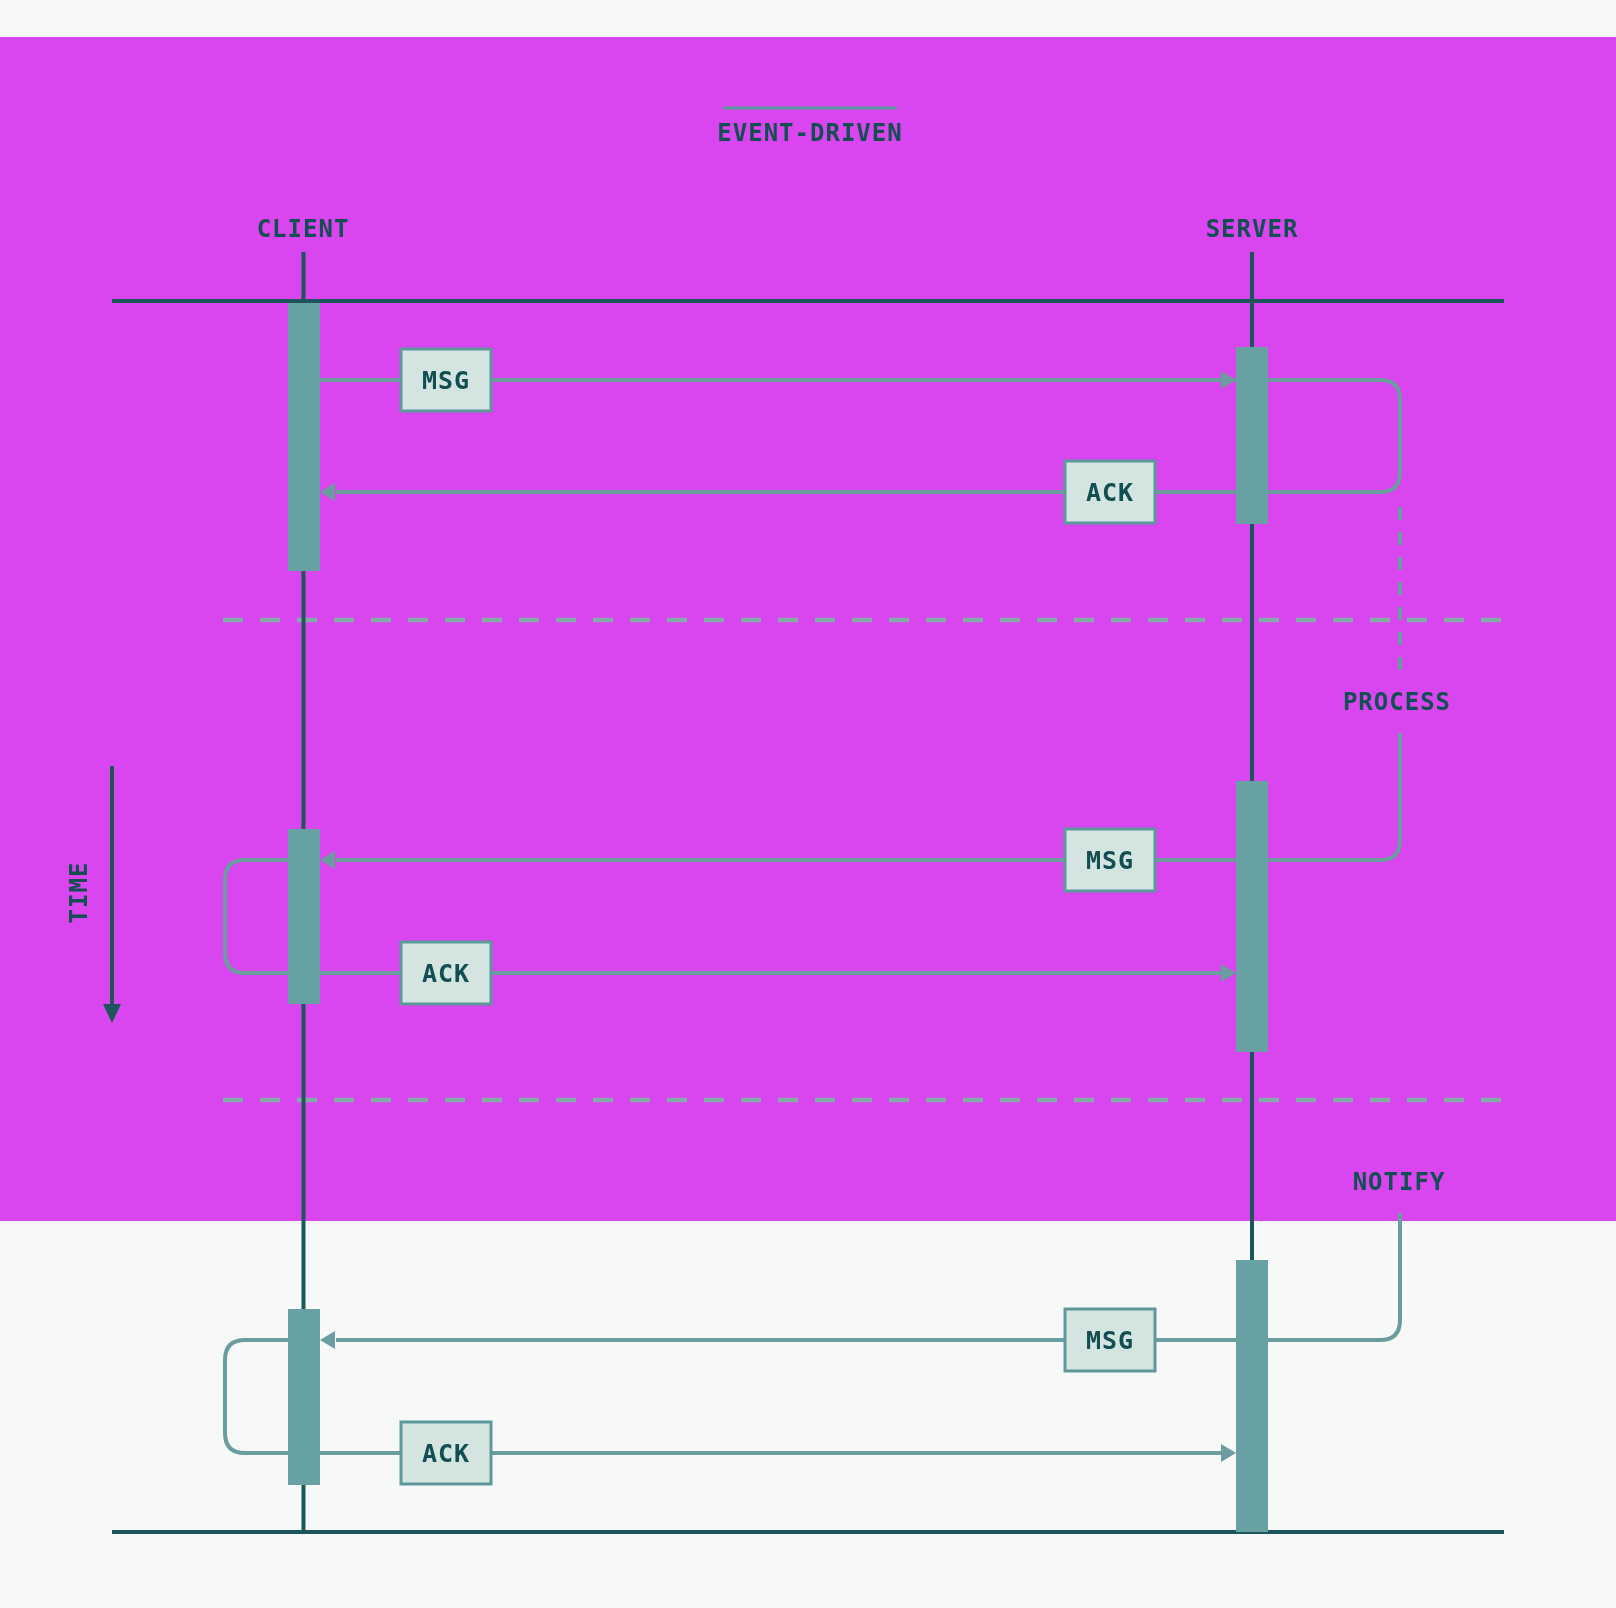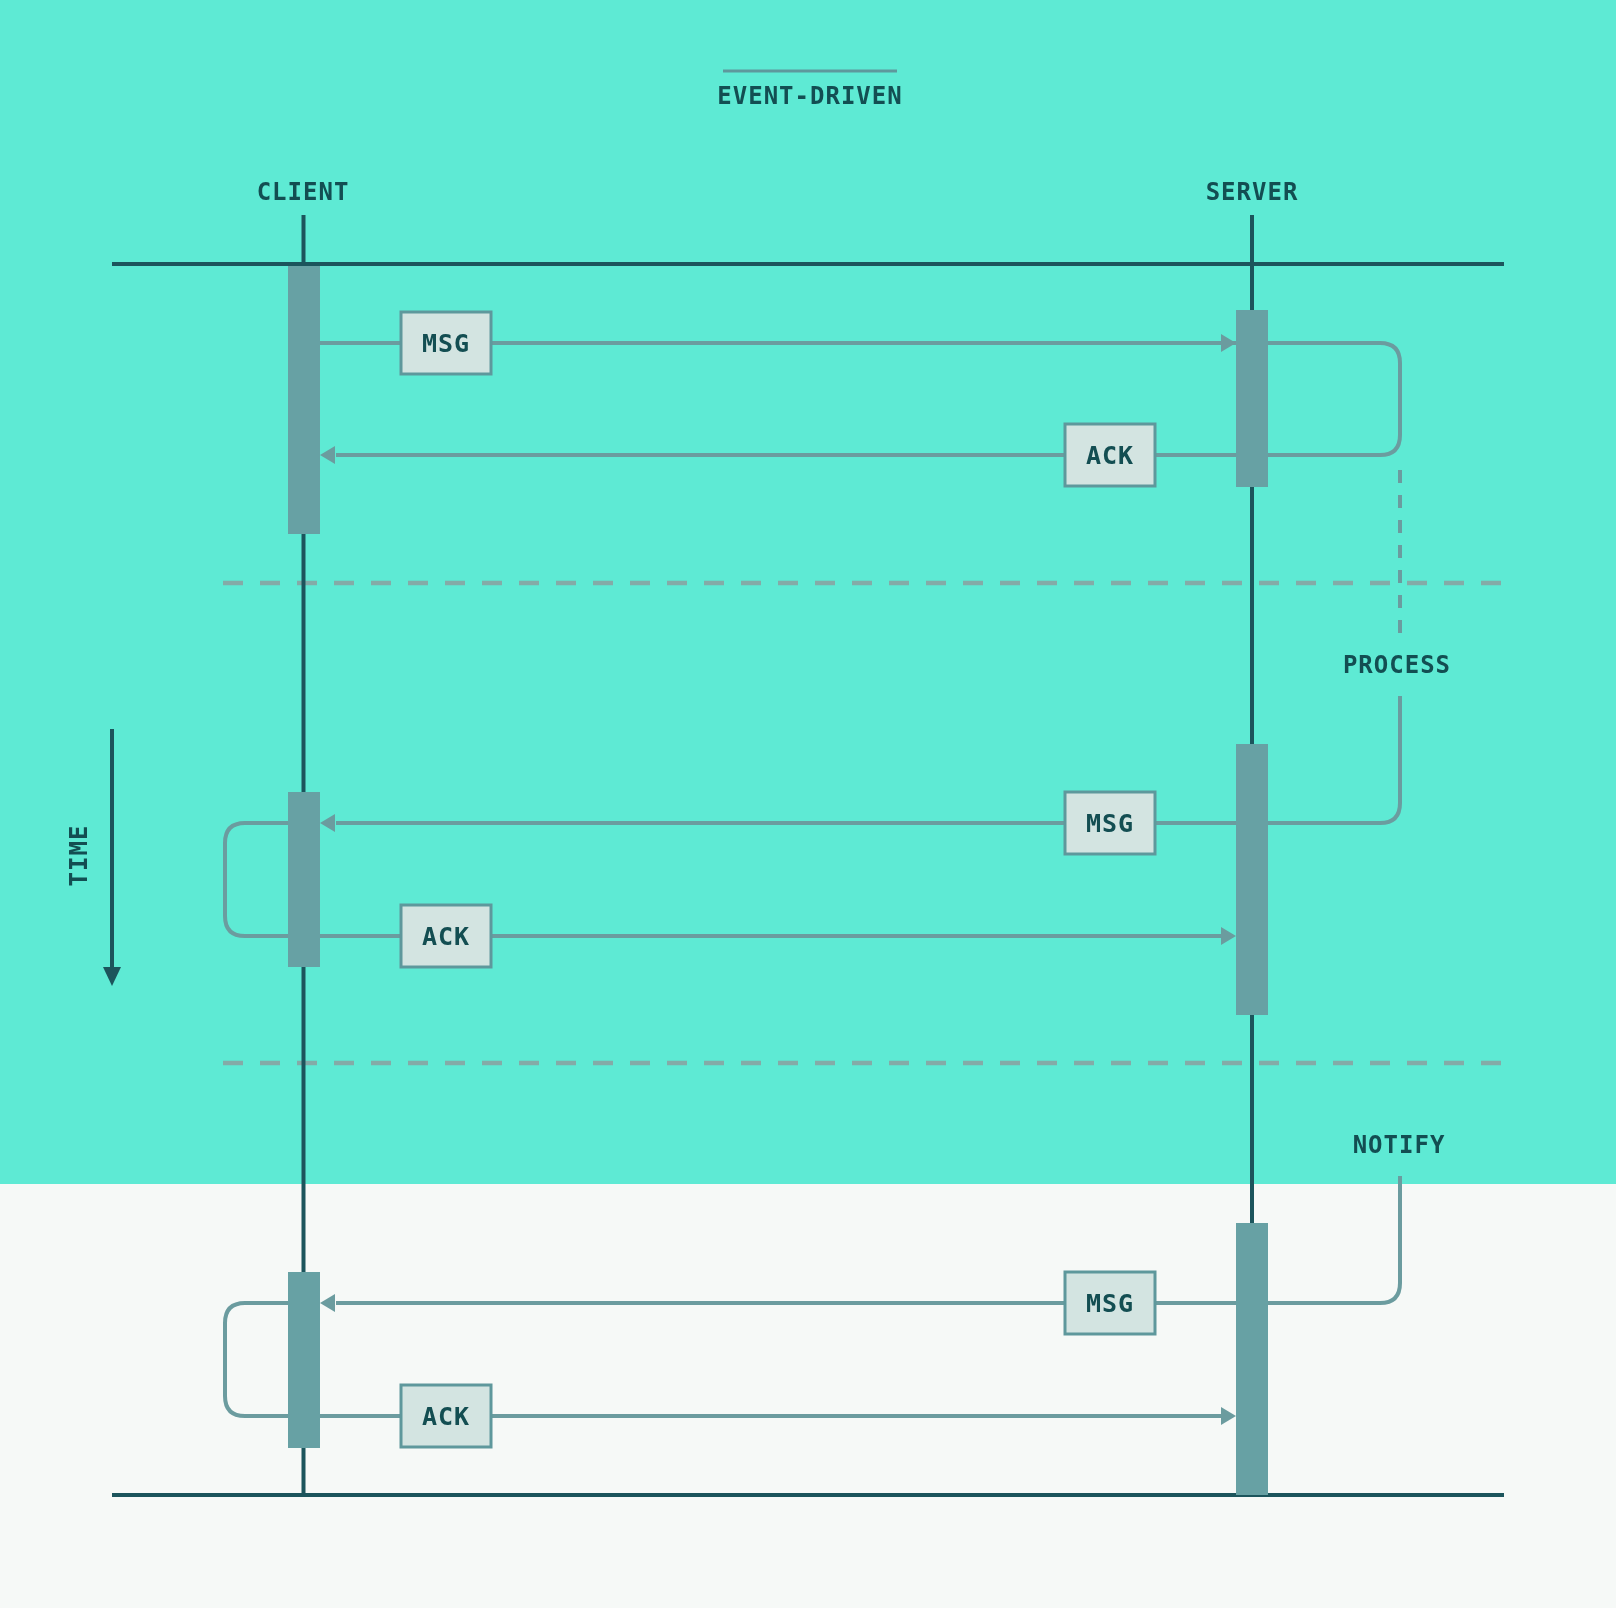--- a/index.html
+++ b/index.html
@@ -7,22 +7,23 @@
     padding: 0;
     background: #f6f9f7;
     width: 1616px;
     height: 1608px;
     overflow: hidden;
   }
   .stage {
     position: relative;
     width: 1616px;
     height: 1184px;
-    background: #5eead4;
+    background: #d946ef;
     font-family: "DejaVu Sans Mono", "Liberation Mono", monospace;
+    margin-top: 37px;
   }
   svg { position: absolute; top: 0; left: 0; }
 
   
   .t {
     font-family: "DejaVu Sans Mono", "Liberation Mono", monospace;
     font-weight: bold;
     fill: #134e52;
   }
   .t-title   { font-size: 24px; letter-spacing: 1px; }

